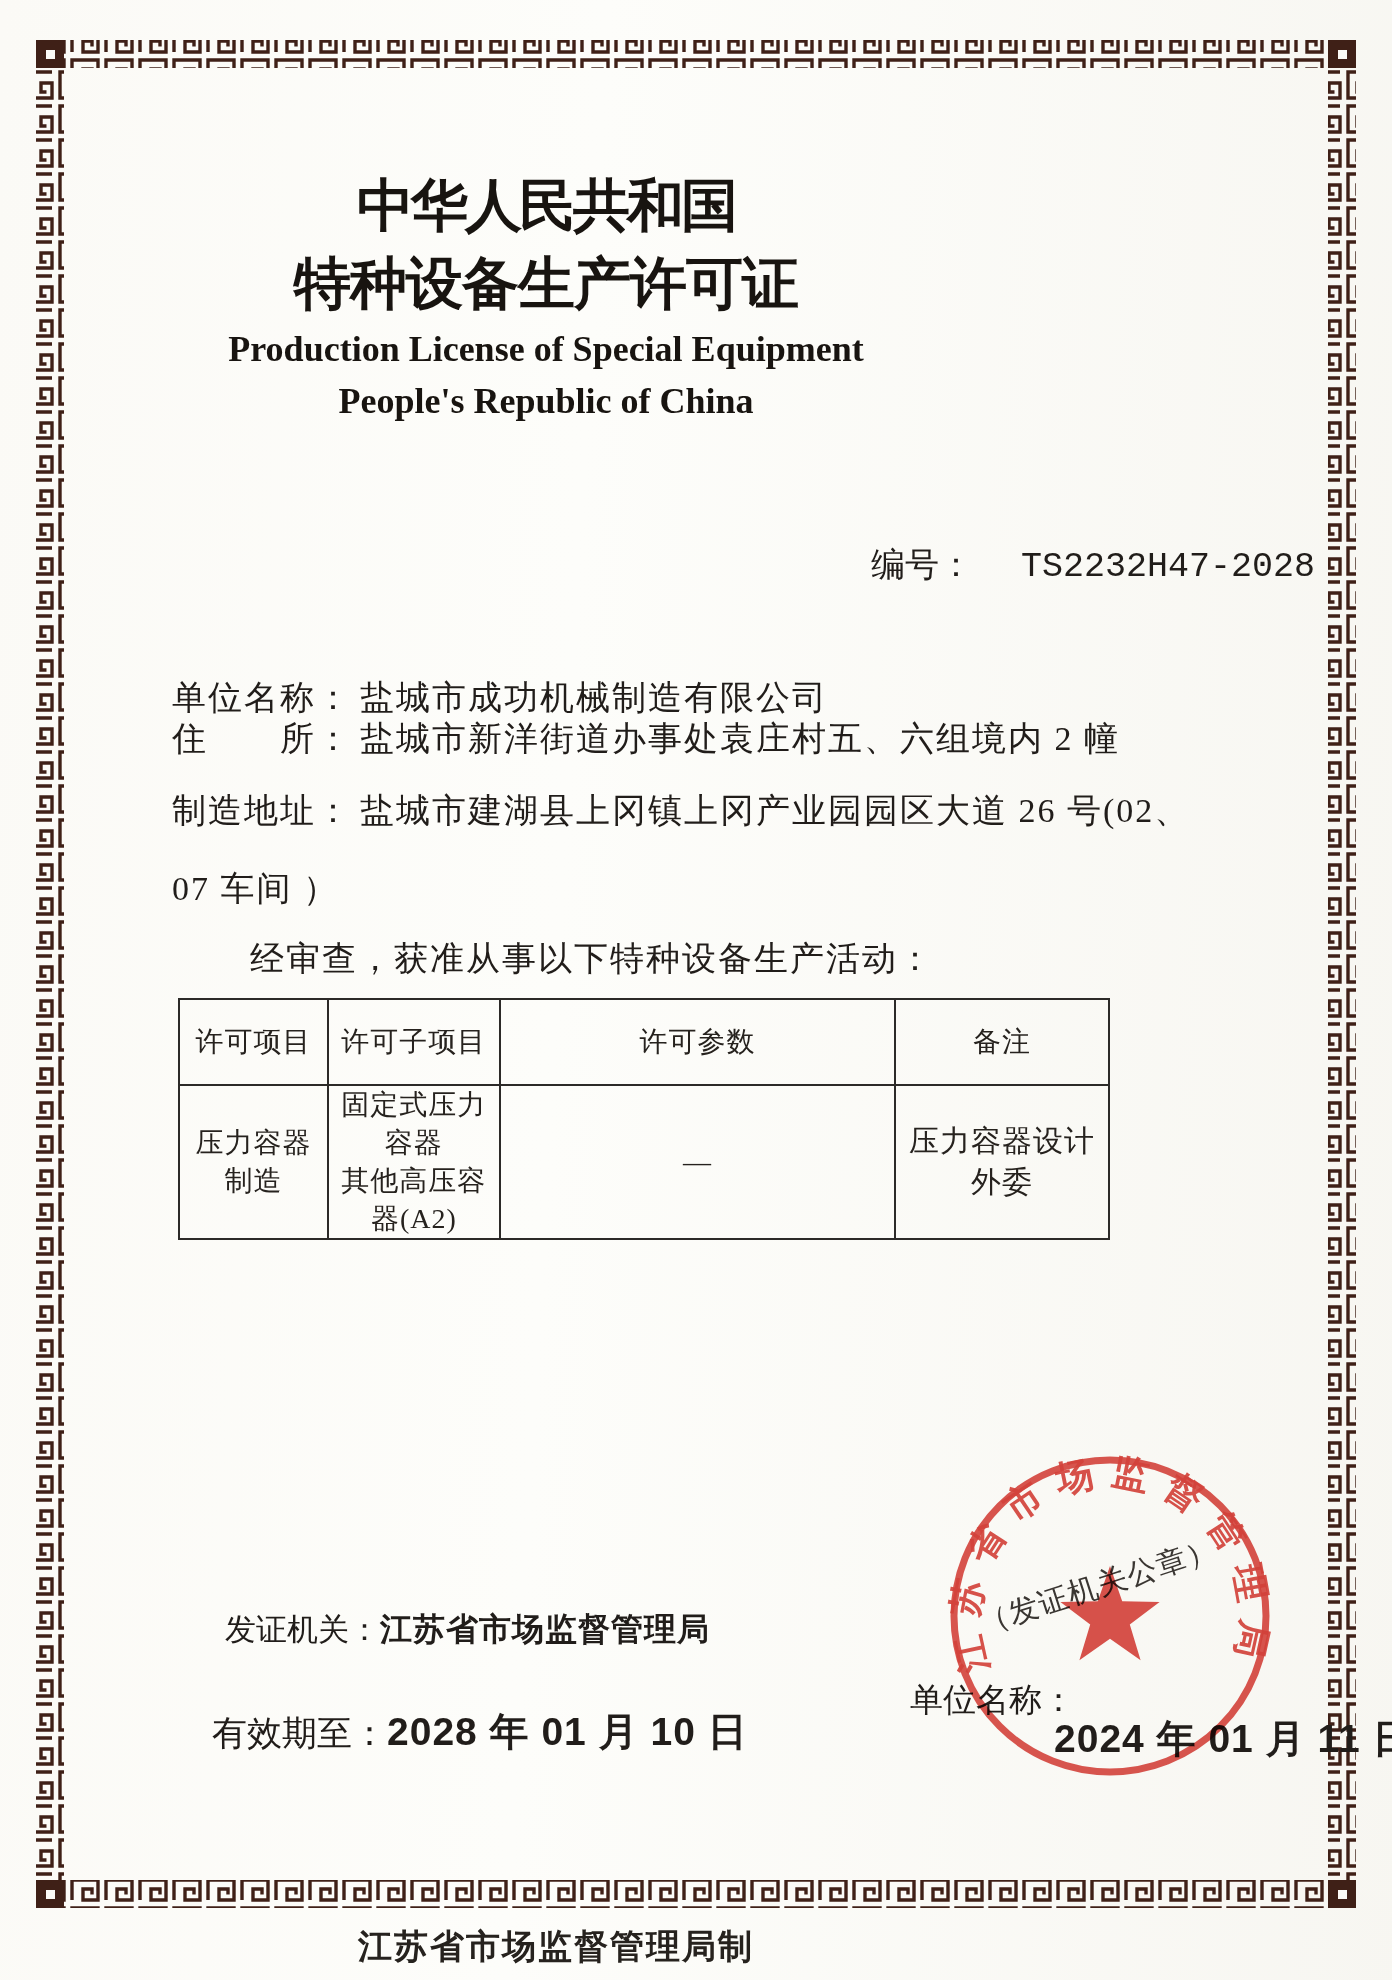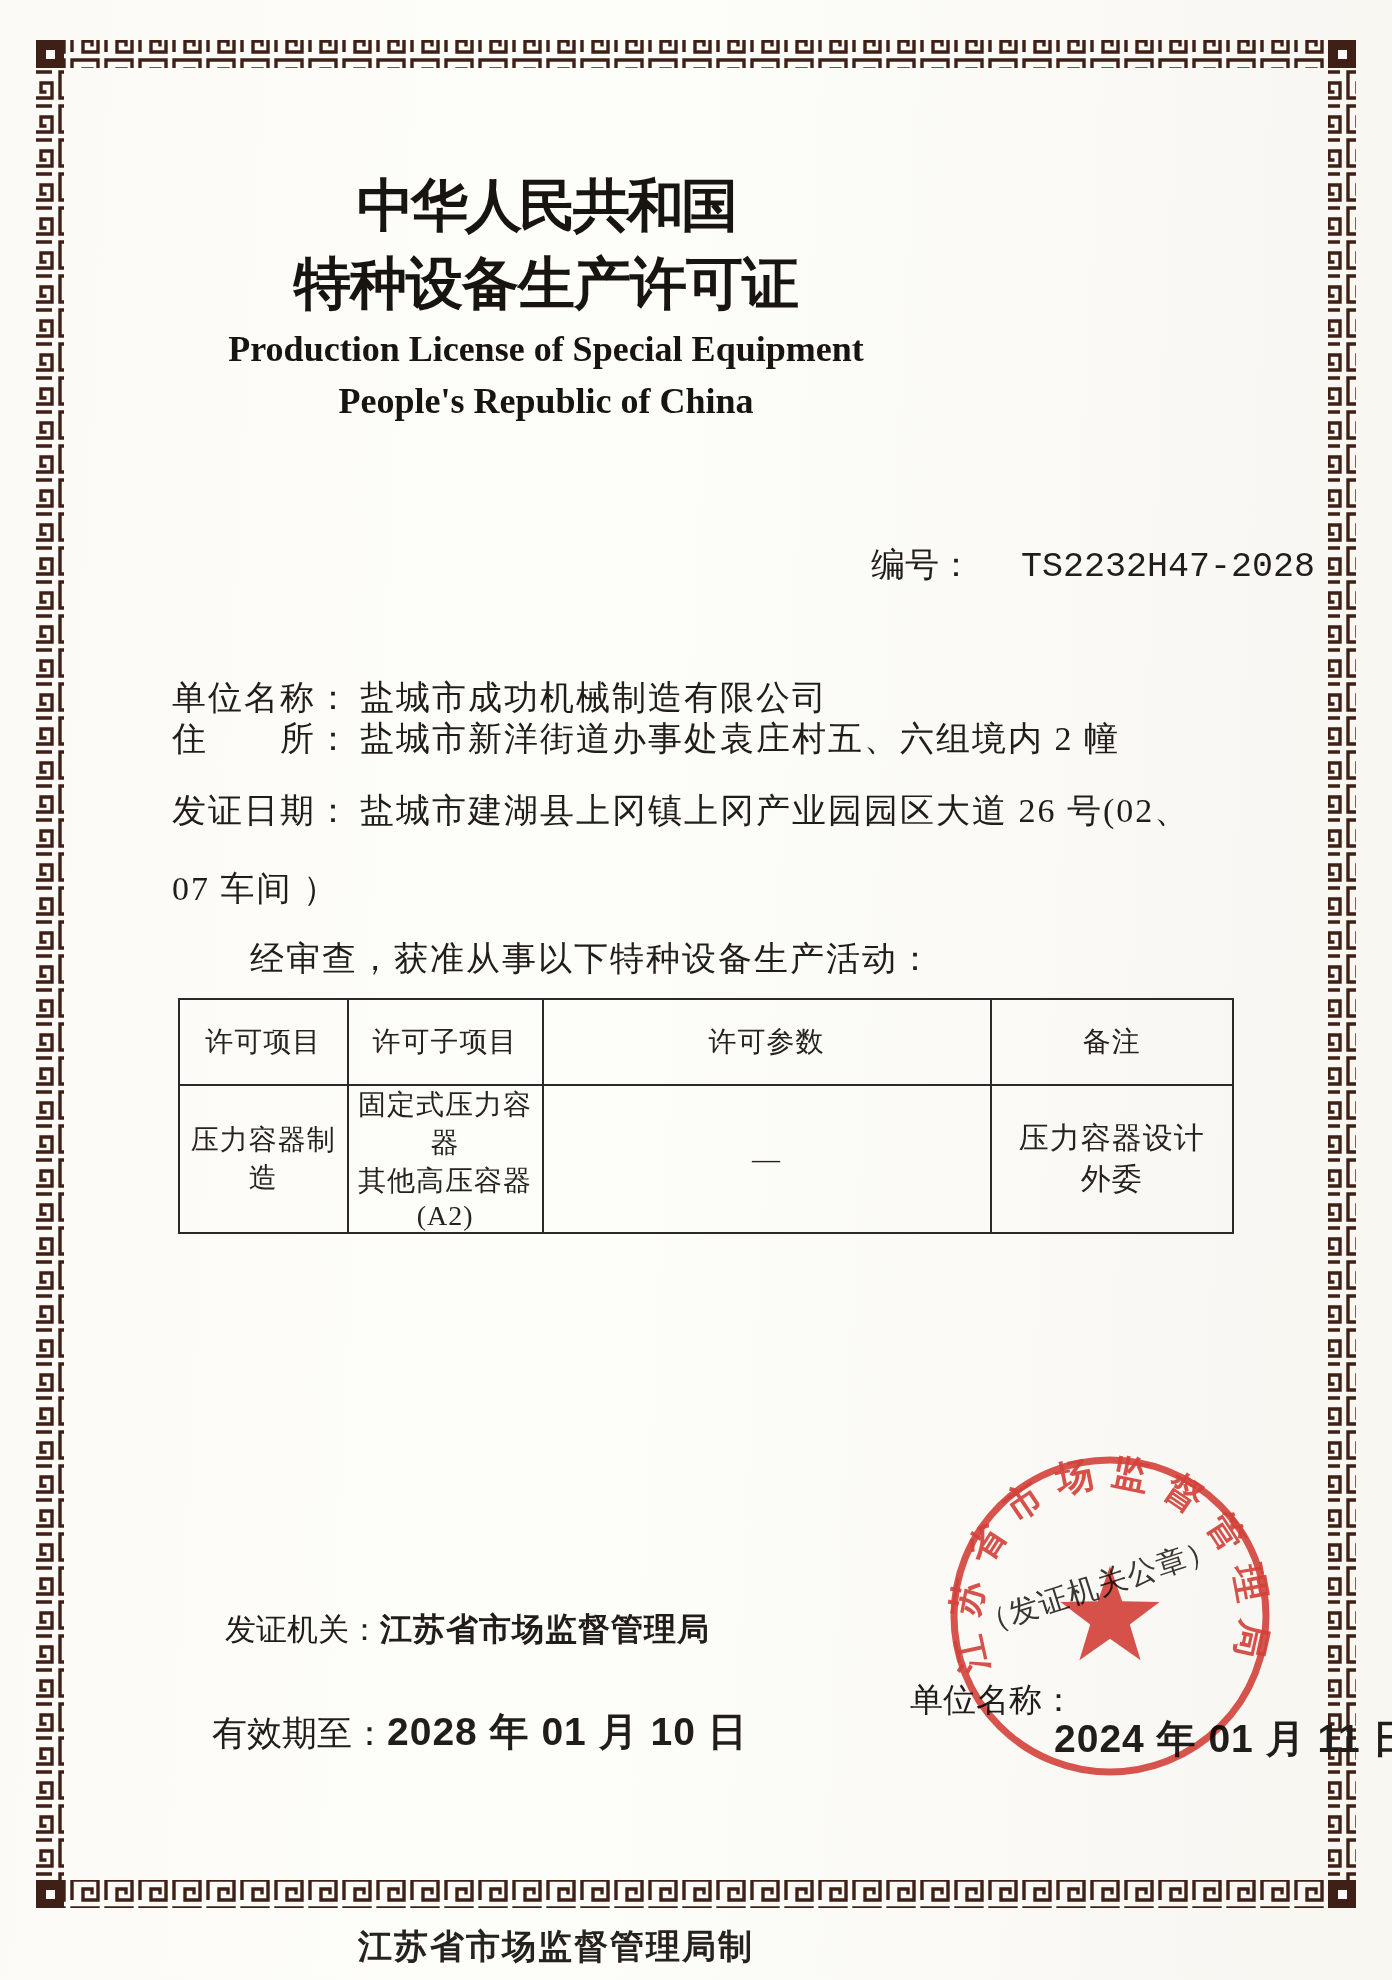--- a/index.html
+++ b/index.html
@@ -27,21 +27,21 @@
   
   .field{position:absolute;left:172px;width:1100px;display:flex;font-size:34px;letter-spacing:2px;white-space:nowrap;}
   .field .lbl{flex:0 0 188px;}
   .f-unit{top:675px;}
   .f-res{top:716px;}
   .f-addr{top:788px;}
   .f-addr2{top:866px;}
   .intro{position:absolute;left:250px;top:936px;font-size:34px;letter-spacing:2px;}
   
   table.lic{
-    position:absolute;left:178px;top:998px;width:1056px;height:216px;
+    position:absolute;left:178px;top:998px;width:932px;height:216px;
     border-collapse:collapse;table-layout:fixed;
   }
   table.lic th, table.lic td{
     border:2.5px solid #2c2a28;text-align:center;vertical-align:middle;
     font-size:28px;font-weight:400;letter-spacing:1px;color:#26221e;
     white-space:pre-line;padding:0 4px;
   }
   table.lic tr.hd{height:86px;}
   table.lic tr.bd{height:128px;}
   table.lic td.remark{font-size:30px;}
@@ -103,21 +103,21 @@
 
   <div class="field f-unit">
     <span class="lbl">单位名称：</span>
     <span class="val">盐城市成功机械制造有限公司</span>
   </div>
   <div class="field f-res">
     <span class="lbl">住　　所：</span>
     <span class="val">盐城市新洋街道办事处袁庄村五、六组境内 2 幢</span>
   </div>
   <div class="field f-addr">
-    <span class="lbl">发证日期：</span>
+    <span class="lbl">制造地址：</span>
     <span class="val">盐城市建湖县上冈镇上冈产业园园区大道 26 号(02、</span>
   </div>
   <div class="field f-addr2">
     <span class="val">07 车间 ）</span>
   </div>
   <div class="intro">经审查，获准从事以下特种设备生产活动：</div>
 
   <table class="lic">
     <colgroup>
       <col style="width:16%">

